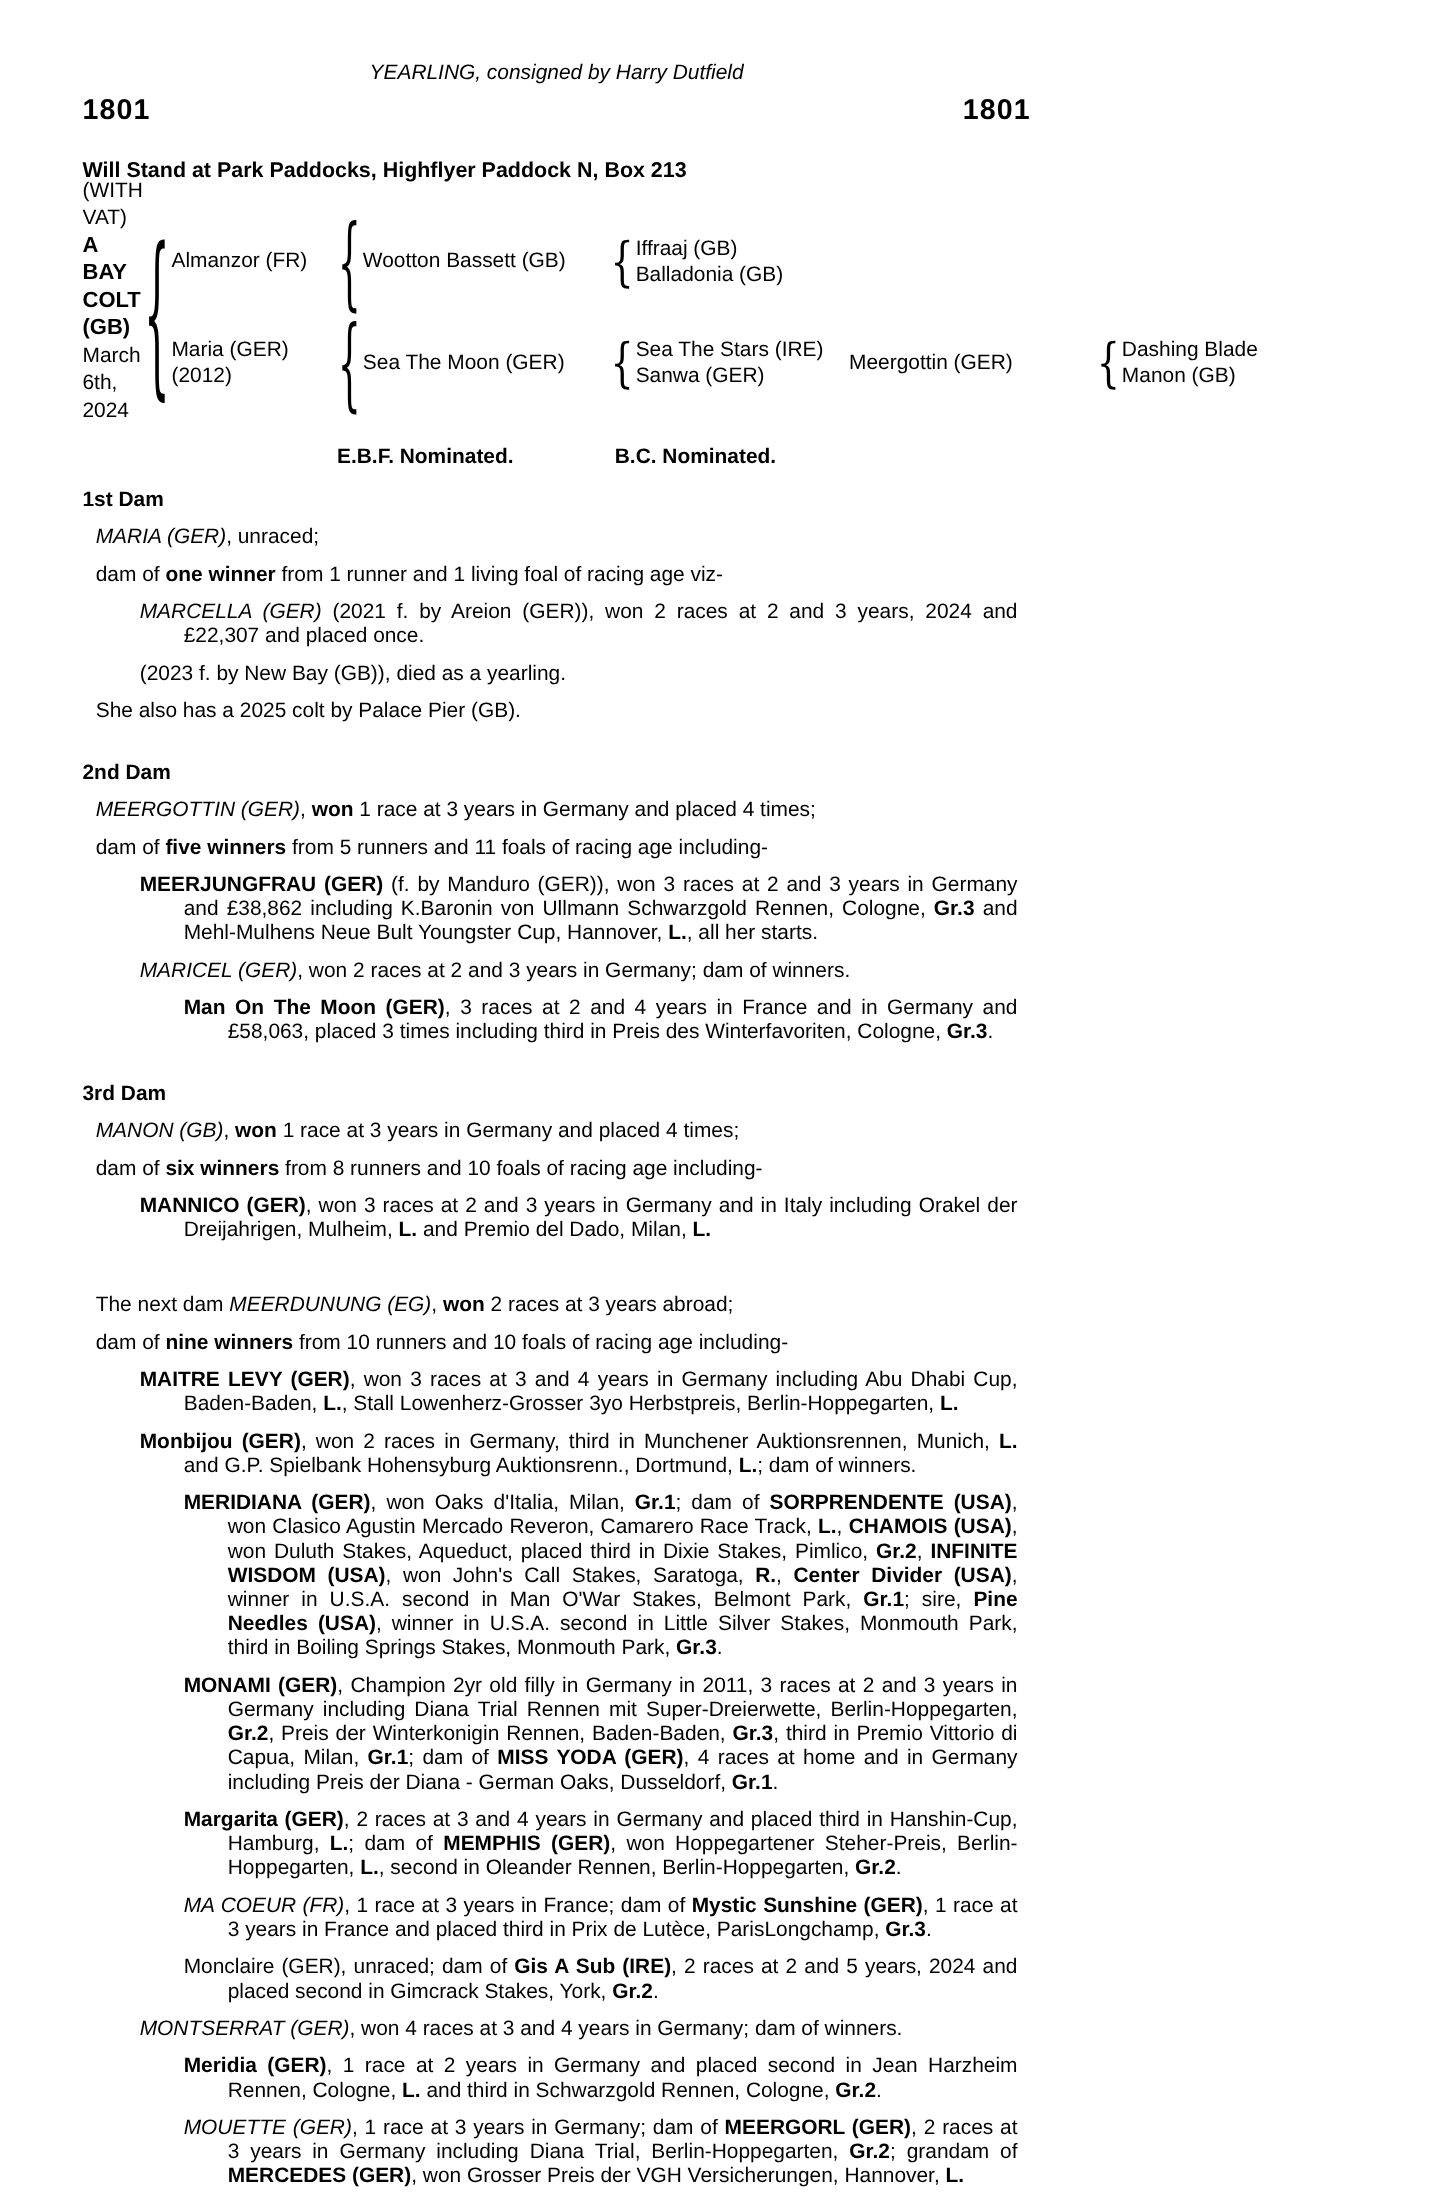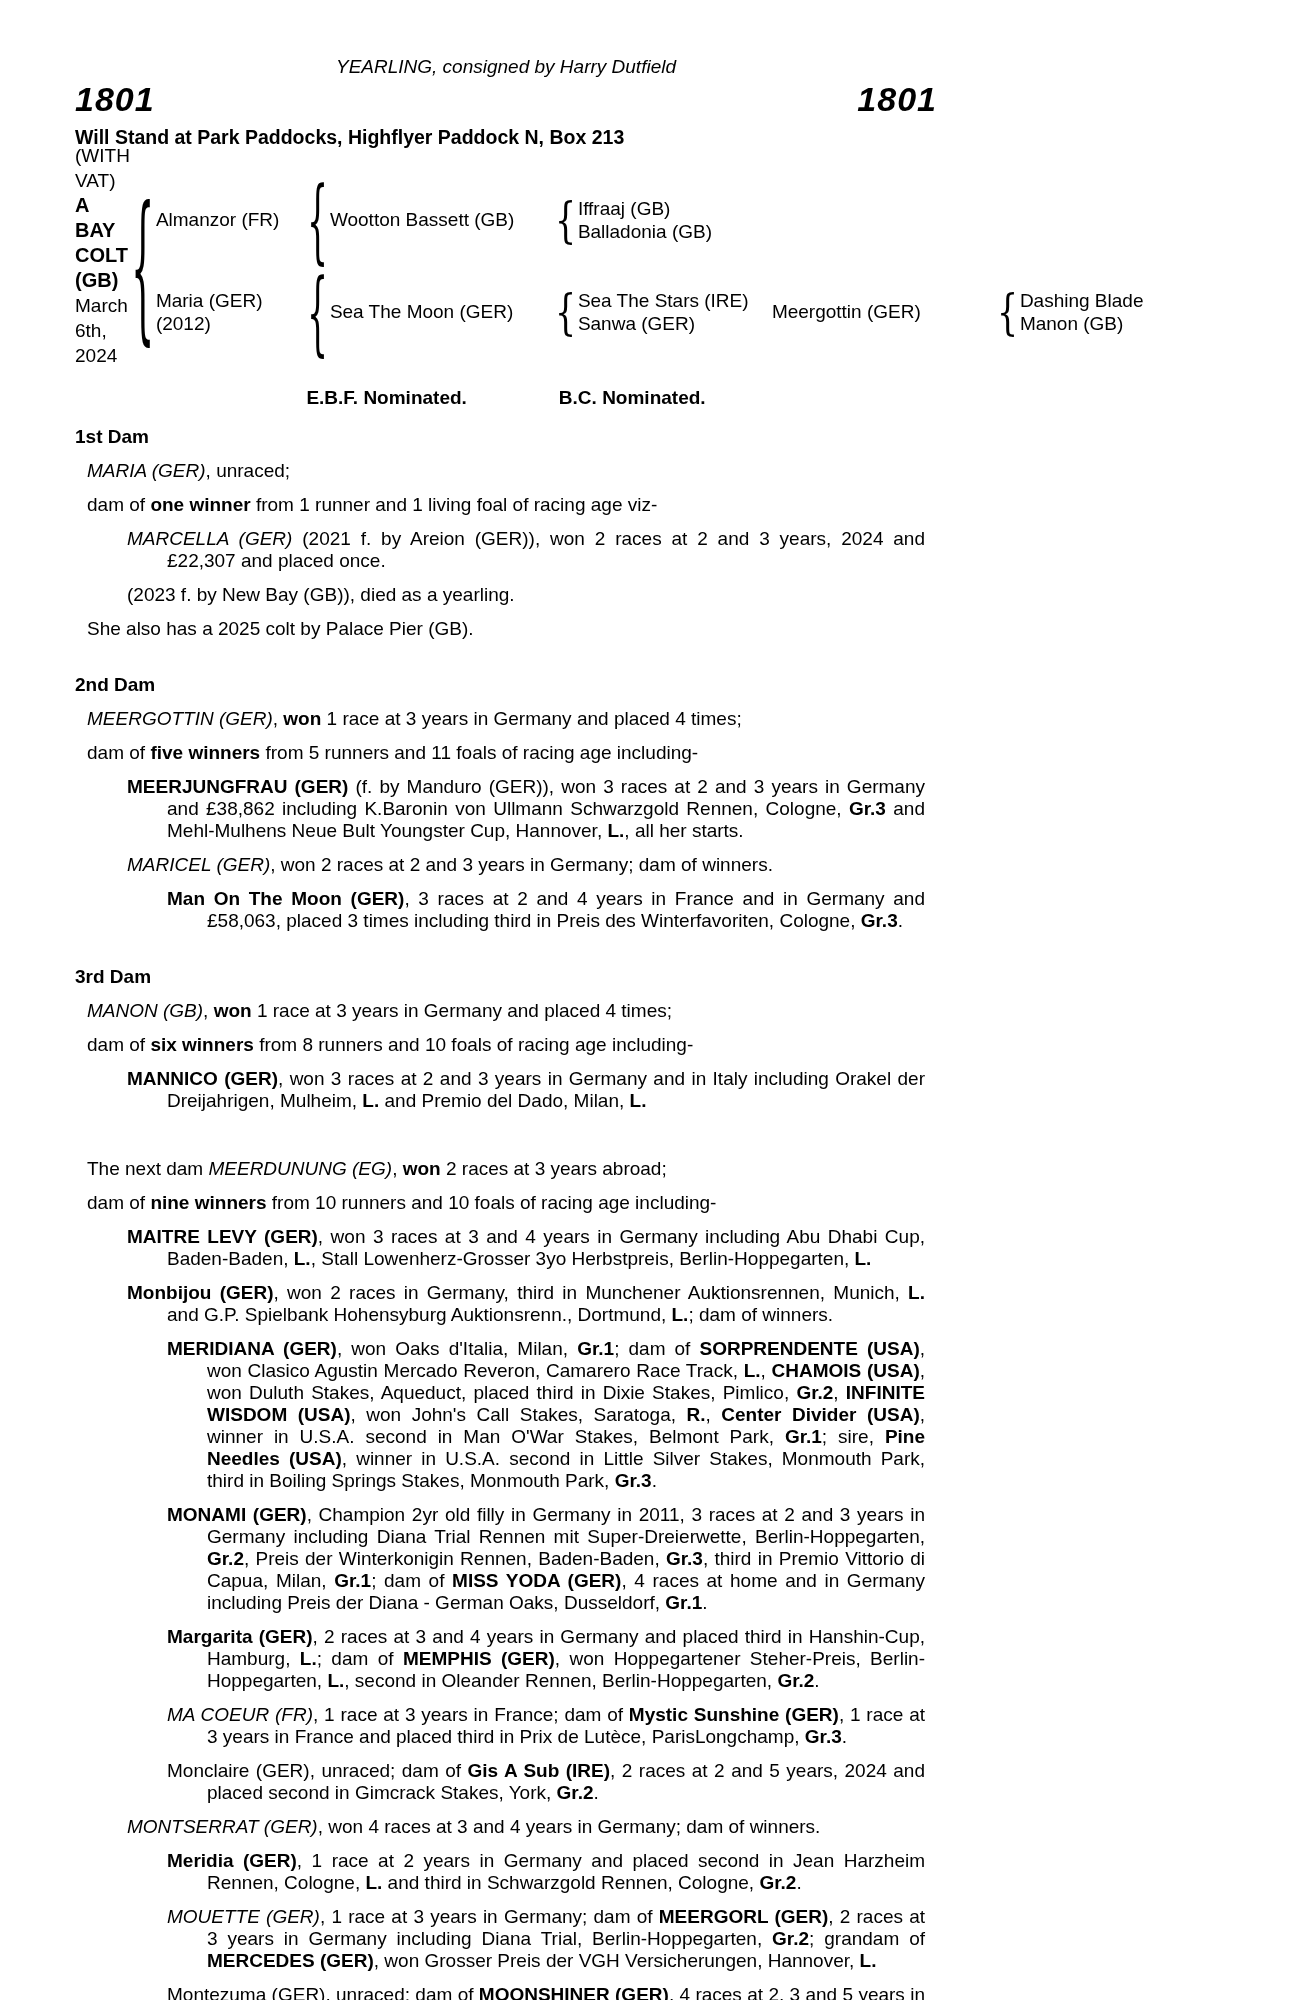--- a/index.html
+++ b/index.html
@@ -3,22 +3,22 @@
 <meta charset="utf-8">
 <style>
   html,body{margin:0;padding:0;background:#e8e8e8;}
   .page{position:relative;width:1315px;height:2000px;background:#ffffff;color:#000;
         font-family:"Liberation Sans","DejaVu Sans",sans-serif;font-size:19px;line-height:22px;
         overflow:hidden;margin:0 auto;}
   .content{position:absolute;left:75px;top:55px;width:862px;}
 
   .consignor{text-align:center;font-style:italic;font-size:19px;line-height:24px;}
   .lot-row{display:flex;justify-content:space-between;align-items:baseline;margin-top:2px;height:38px;}
-  .lot{font-size:34px;font-weight:bold;line-height:36px;letter-spacing:1px;font-style:italic;}
-  .stand{font-weight:bold;font-size:19.5px;margin-top:6px;line-height:24px;}
+  .lot{font-size:26px;font-weight:bold;line-height:36px;letter-spacing:1px;}
+  .stand{font-weight:bold;font-size:19.5px;margin-top:24px;line-height:24px;}
 
   
   .ped{display:flex;align-items:center;margin-top:4px;}
   .ped-info{width:220px;transform:translateY(-10px);}
   .ped-info .vat{line-height:25px;}
   .ped-info .colt-name{font-weight:bold;font-size:20px;line-height:25px;}
   .ped-info .foaled{line-height:25px;}
   .ped-parents{display:flex;flex-direction:column;}
   .ped-parent{display:flex;align-items:center;height:92px;}
   .ped-parent-name{width:150px;line-height:23px;}

